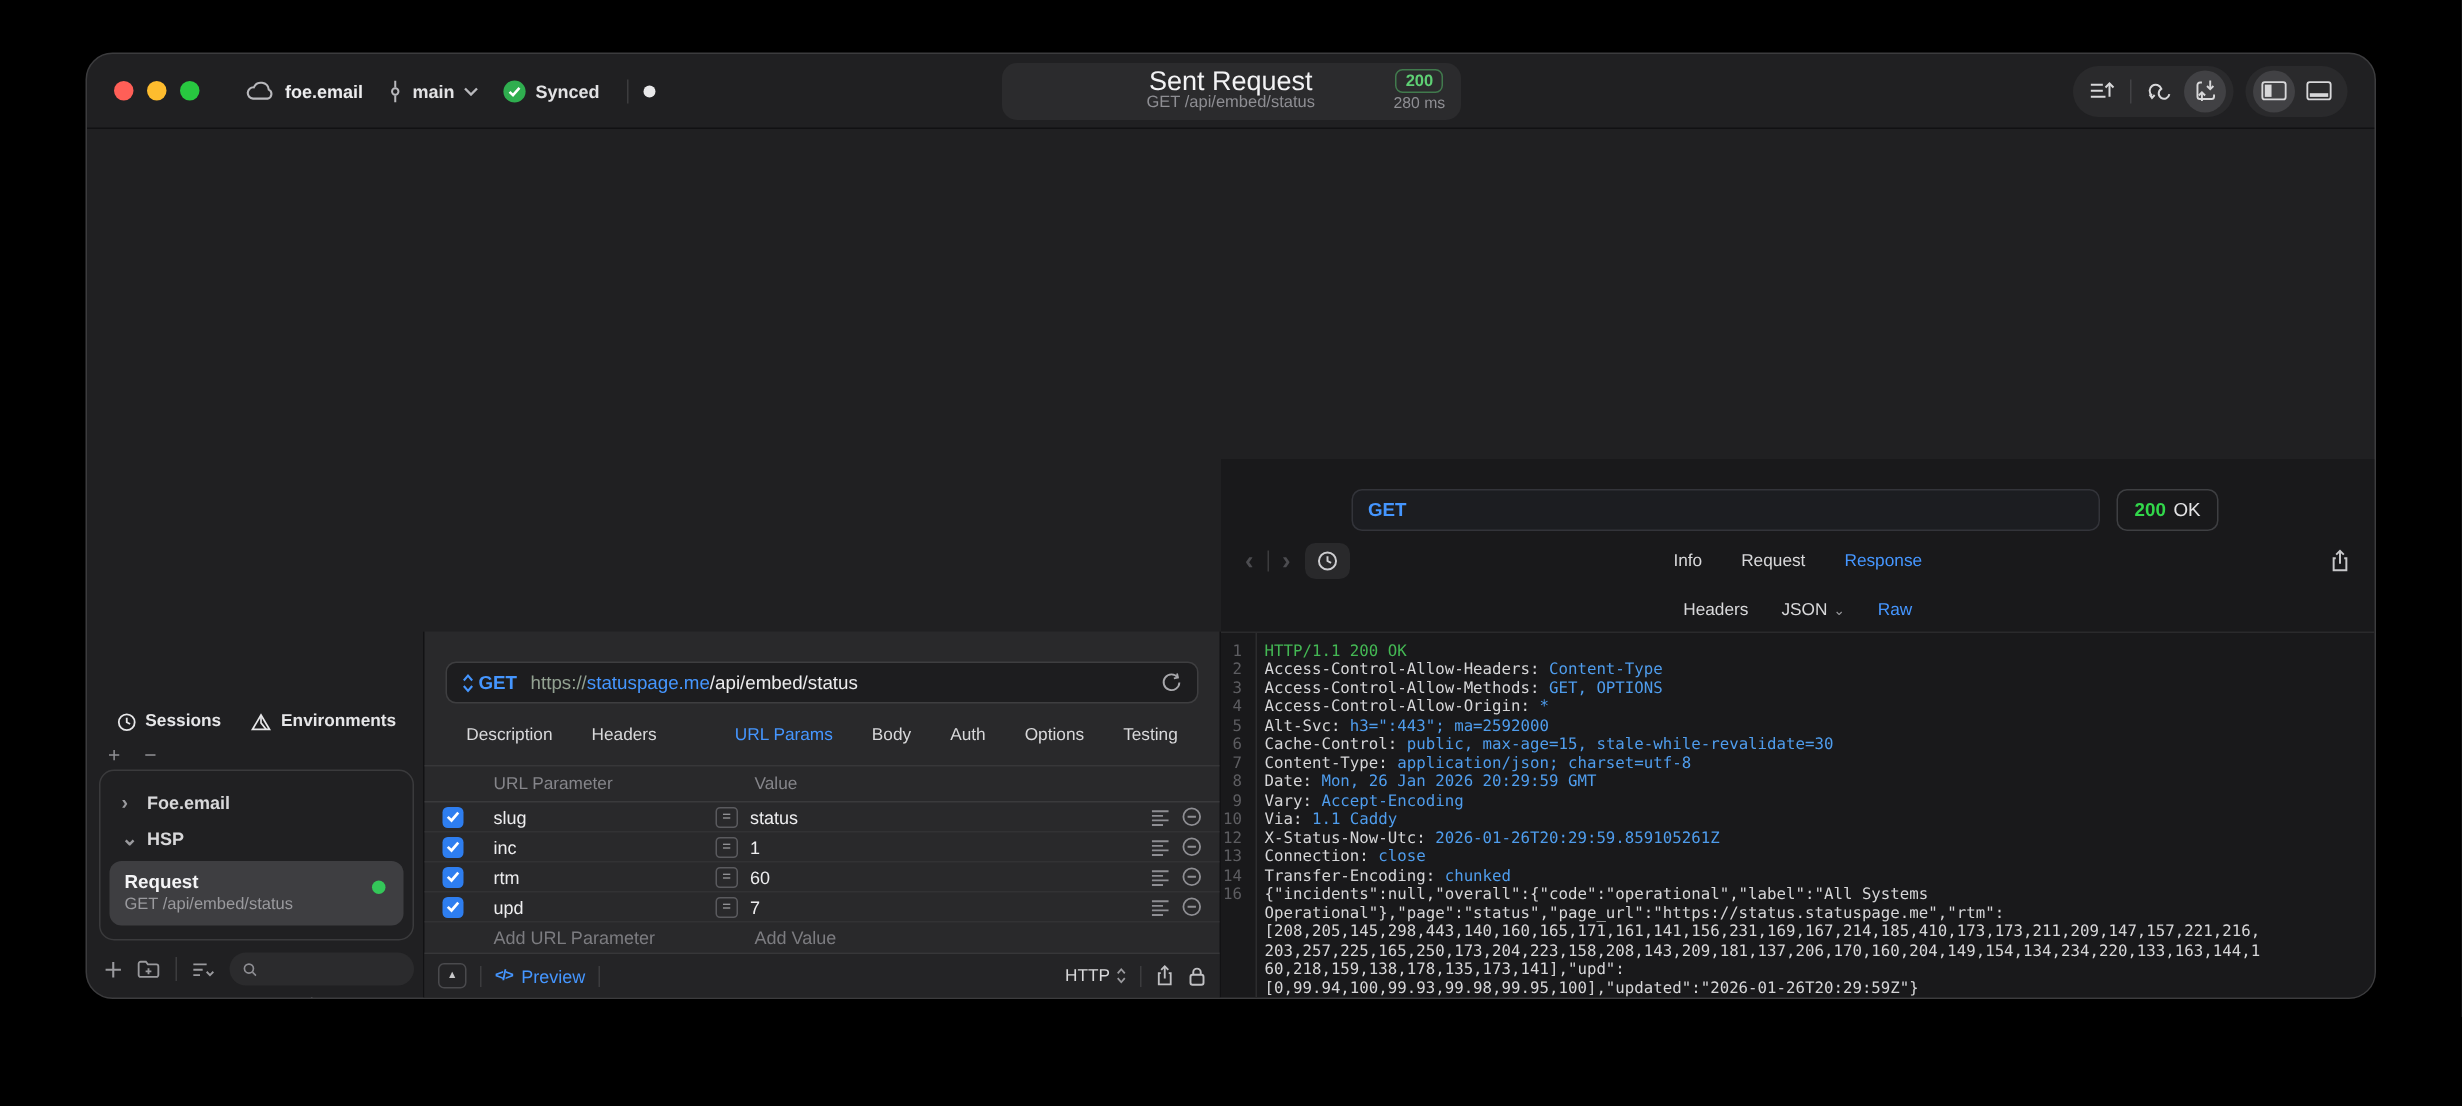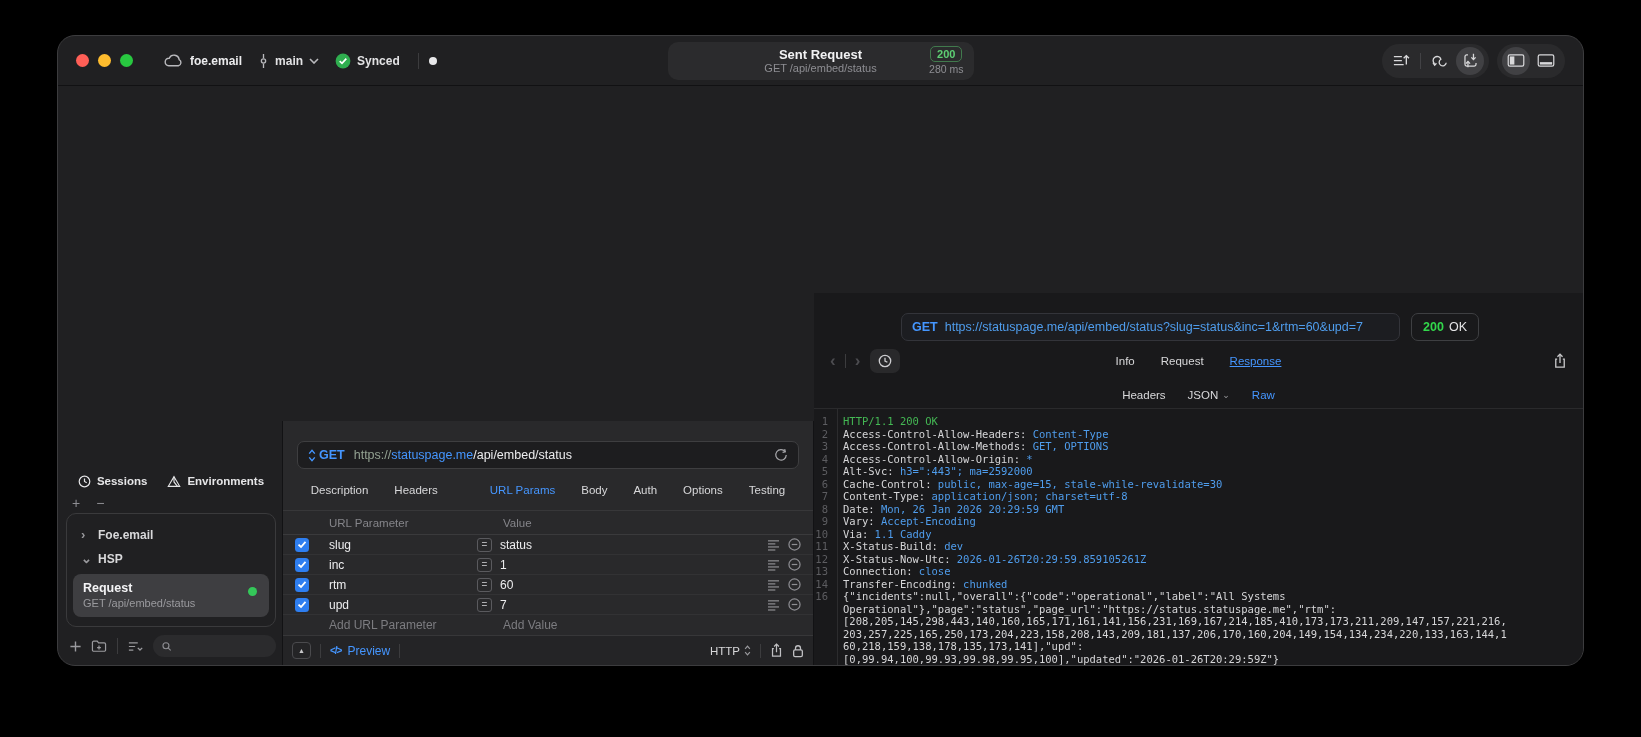--- a/index.html
+++ b/index.html
@@ -40,21 +40,21 @@
   .icon-g { color:#b9b9bd; }
   .vdiv { width:1px; height:16px; background:#3c3c3e; margin:0 10px 0 2px; }
   .unsaved-dot { width:8px; height:8px; border-radius:50%; background:#e8e8ea; }
 
   .center-pill {
     position:absolute; left:50%; top:6px; transform:translateX(-50%);
     width:306px; height:38px;
     background:#2b2b2d; border-radius:10px;
     display:flex; flex-direction:column; align-items:center; justify-content:center;
   }
-  .cp-title { font-size:13px; font-weight:bold; color:#f2f2f4; line-height:15px; }
+  .cp-title { font-size:18px; font-weight:normal; color:#f2f2f4; line-height:15px; }
   .cp-sub { font-size:11px; color:#8e8e93; line-height:13px; }
   .cp-right { position:absolute; right:10px; top:4px; display:flex; flex-direction:column; align-items:center; gap:1px; }
   .cp-badge {
     font-size:11px; font-weight:bold; color:#5ecf74;
     border:1px solid #417a4d; border-radius:5px;
     padding:0 6px; line-height:14px;
   }
   .cp-ms { font-size:10.5px; color:#8e8e93; }
 
   .tb-right { margin-left:auto; display:flex; gap:8px; }
@@ -184,21 +184,21 @@
   .nav-arrows { display:flex; align-items:center; gap:8px; color:#4c4c50; font-size:17px; font-weight:bold; }
   .nav-arrows .vdiv { margin:0 1px; height:14px; }
   .history-btn {
     margin-left:10px; width:30px; height:24px; border-radius:7px; background:#29292b;
     display:flex; align-items:center; justify-content:center; color:#cdcdd0;
   }
   .resp-tabs {
     position:absolute; left:50%; transform:translateX(-50%);
     display:flex; gap:26px; font-size:11.5px; color:#d8d8da;
   }
-  .resp-tab.active { color:#4596ff;text-decoration:underline; }
+  .resp-tab.active { color:#4596ff; }
   .resp-share { margin-left:auto; color:#c8c8ca; }
 
   .resp-subtabs {
     flex:none; height:28px; display:flex; align-items:center; justify-content:center;
     gap:22px; font-size:11.5px; color:#d8d8da; border-bottom:1px solid #2a2a2c;
   }
   .resp-subtab { display:flex; align-items:center; gap:4px; }
   .resp-subtab.active { color:#4596ff; }
   .sub-chev { color:#9a9a9e; font-size:9px; }
 
@@ -565,21 +565,20 @@
               <path d="M3.8 6.3 V4.5 a2.7 2.7 0 0 1 5.4 0 V6.3"></path>
           </svg>
         </span>
       </div>
     </section>
 
     <section class="response-panel">
       <div class="resp-top">
         <div class="resp-url">
           <span class="m">GET</span>
-          <span>https://statuspage.me/api/embed/status?slug=status&amp;inc=1&amp;rtm=60&amp;upd=7</span>
         </div>
         <div class="status-badge">
           <span class="code">200</span>
           <span class="txt">OK</span>
         </div>
       </div>
 
       <div class="resp-nav">
         <span class="nav-arrows">
           <span>‹</span>
@@ -648,24 +647,20 @@
             <span class="ln">8</span>
             <span class="lc"><span class="c-k">Date:</span><span class="c-v"> Mon, 26 Jan 2026 20:29:59 GMT</span></span>
           </div>
           <div class="code-row">
             <span class="ln">9</span>
             <span class="lc"><span class="c-k">Vary:</span><span class="c-v"> Accept-Encoding</span></span>
           </div>
           <div class="code-row">
             <span class="ln">10</span>
             <span class="lc"><span class="c-k">Via:</span><span class="c-v"> 1.1 Caddy</span></span>
-          </div>
-          <div class="code-row">
-            <span class="ln">11</span>
-            <span class="lc"><span class="c-k">X-Status-Build:</span><span class="c-v"> dev</span></span>
           </div>
           <div class="code-row">
             <span class="ln">12</span>
             <span class="lc"><span class="c-k">X-Status-Now-Utc:</span><span class="c-v"> 2026-01-26T20:29:59.859105261Z</span></span>
           </div>
           <div class="code-row">
             <span class="ln">13</span>
             <span class="lc"><span class="c-k">Connection:</span><span class="c-v"> close</span></span>
           </div>
           <div class="code-row">

